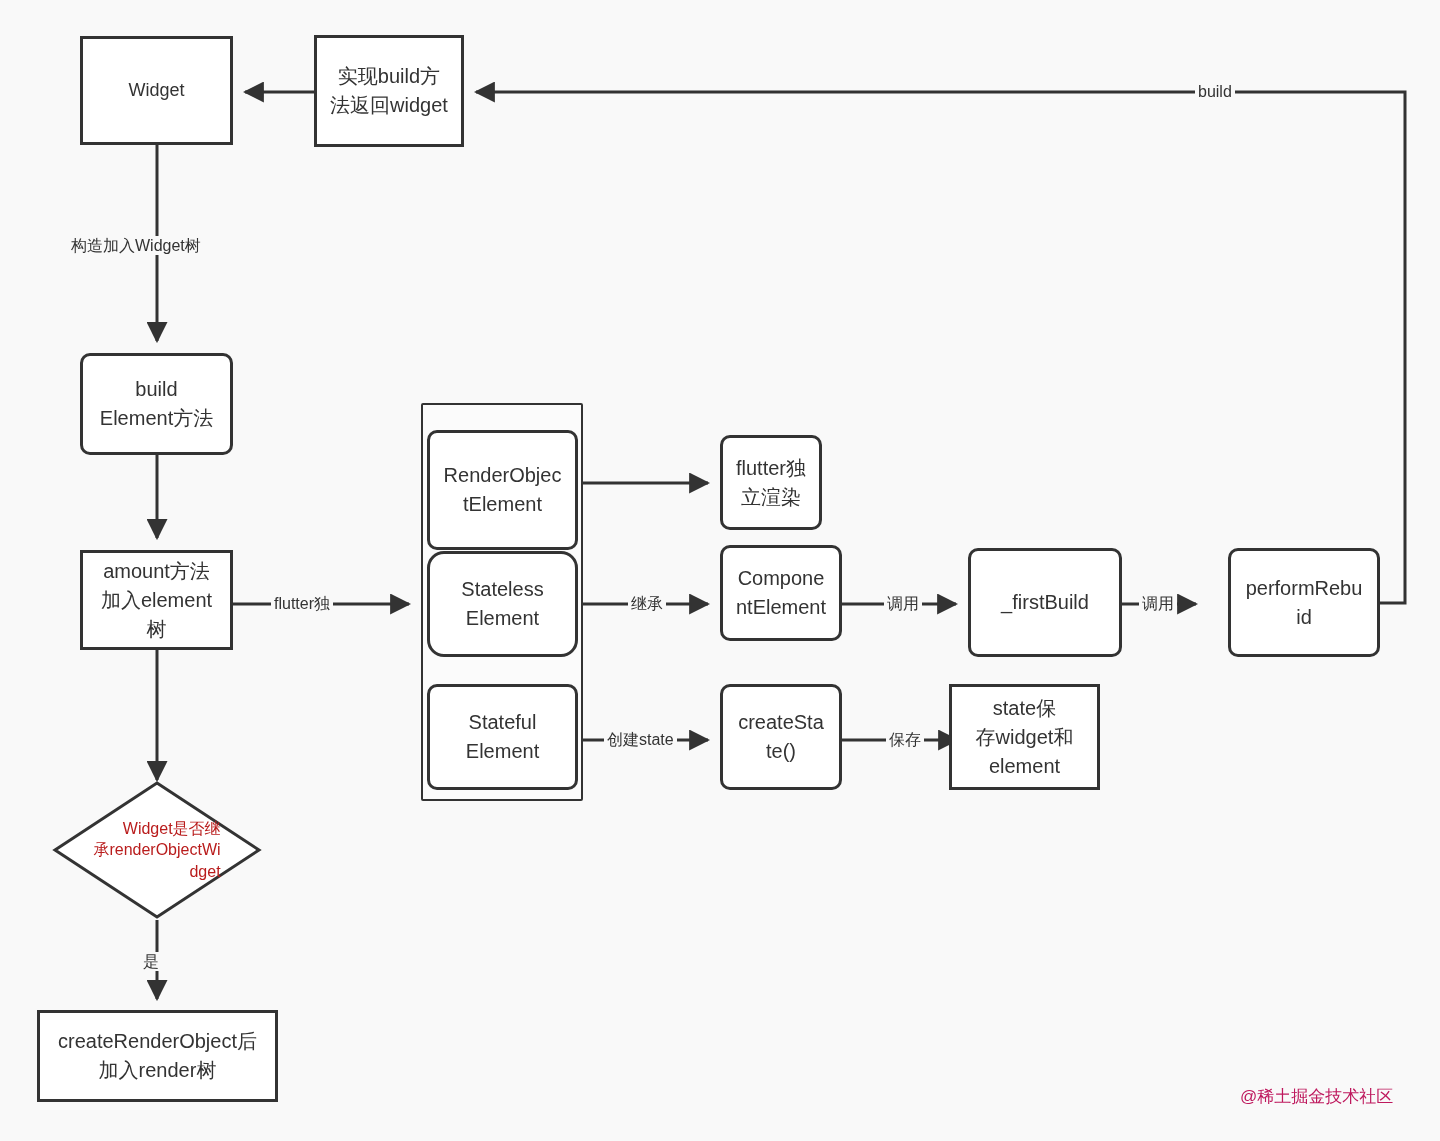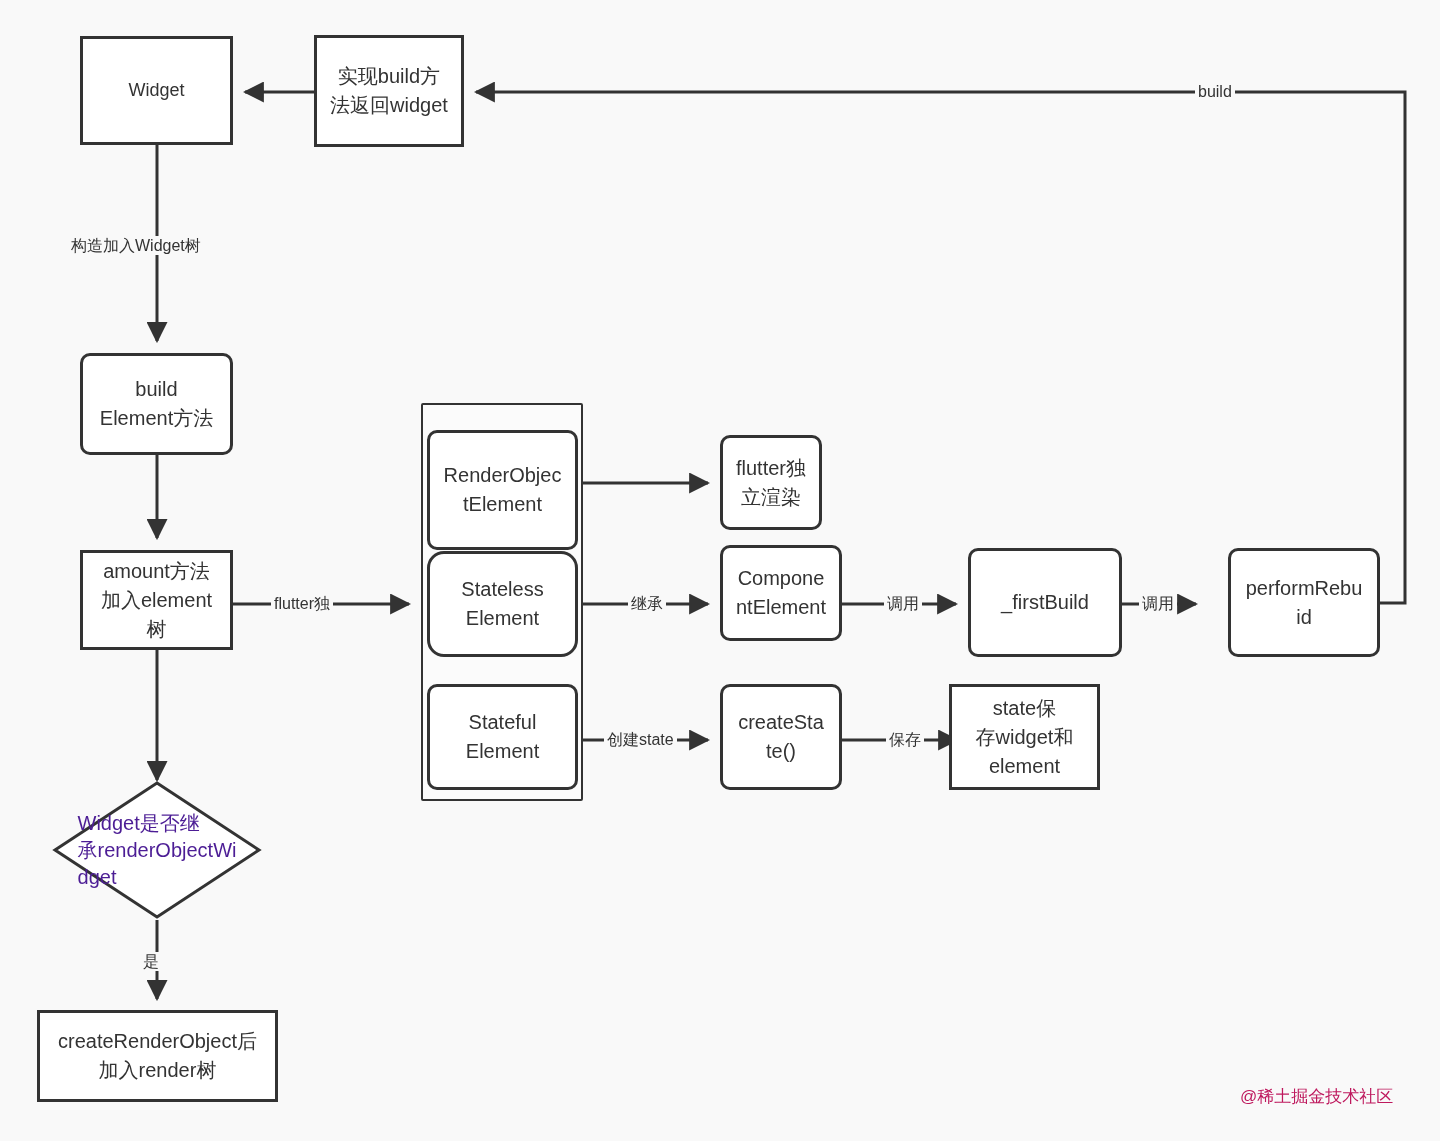--- a/index.html
+++ b/index.html
@@ -57,24 +57,24 @@
   .diamond-wrap svg { display: block; }
   .diamond-label {
     position: absolute;
     left: 0;
     top: 0;
     width: 100%;
     height: 100%;
     display: flex;
     align-items: center;
     justify-content: center;
-    text-align: left;
-    font-size: 20px;
+    text-align: right;
+    font-size: 16px;
     line-height: 1.35;
-    color: #4c1d95;
+    color: #b91c1c;
     white-space: pre-line;
     pointer-events: none;
   }
   .edge-label {
     position: absolute;
     color: #333333;
     font-size: 16px;
     background: #f9f9f9;
     padding: 0 3px;
     white-space: nowrap;

